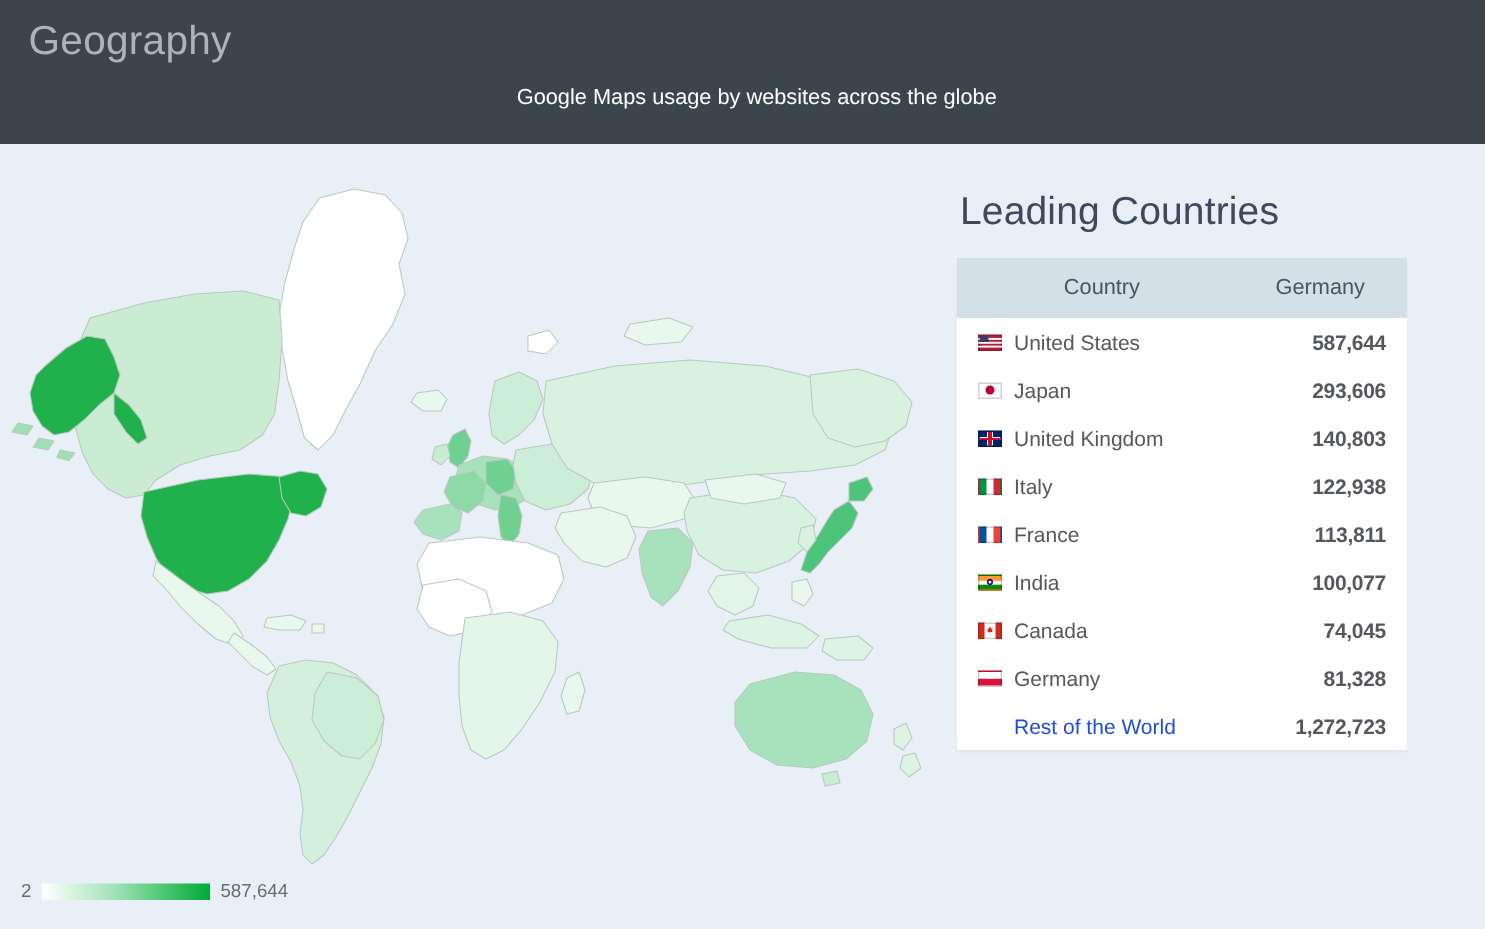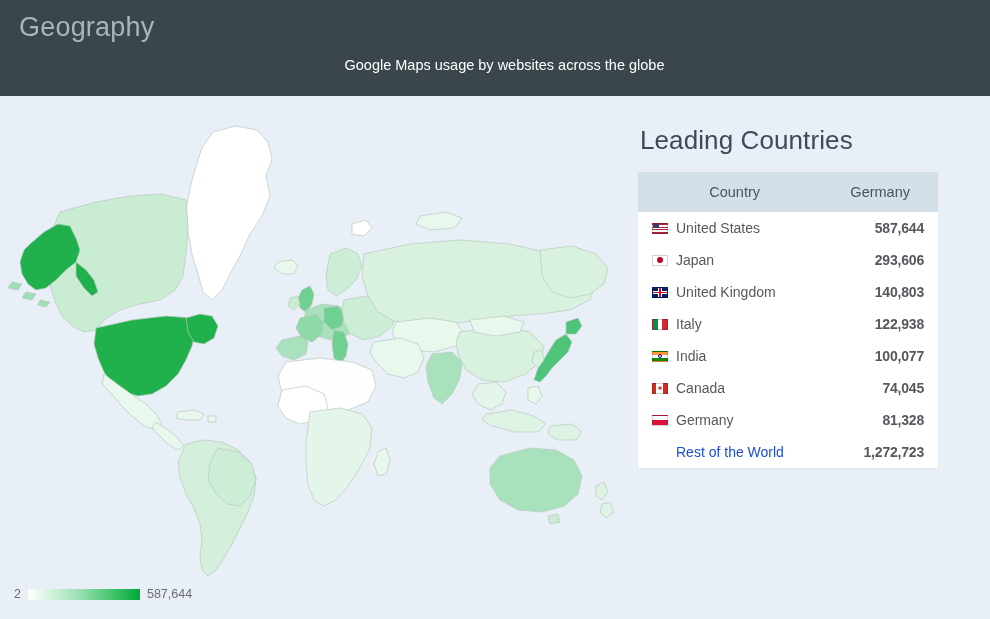--- a/index.html
+++ b/index.html
@@ -407,20 +407,29 @@
                 <div class="country-inner">
                   <span class="flag flag-it"></span>
                   <span>Italy</span>
                 </div>
               </td>
               <td class="value-cell">122,938</td>
             </tr>
             <tr>
               <td class="country-cell">
                 <div class="country-inner">
+                  <span class="flag flag-fr"></span>
+                  <span>France</span>
+                </div>
+              </td>
+              <td class="value-cell">113,811</td>
+            </tr>
+            <tr>
+              <td class="country-cell">
+                <div class="country-inner">
                   <span class="flag flag-in"></span>
                   <span>India</span>
                 </div>
               </td>
               <td class="value-cell">100,077</td>
             </tr>
             <tr>
               <td class="country-cell">
                 <div class="country-inner">
                   <span class="flag flag-ca"></span>

